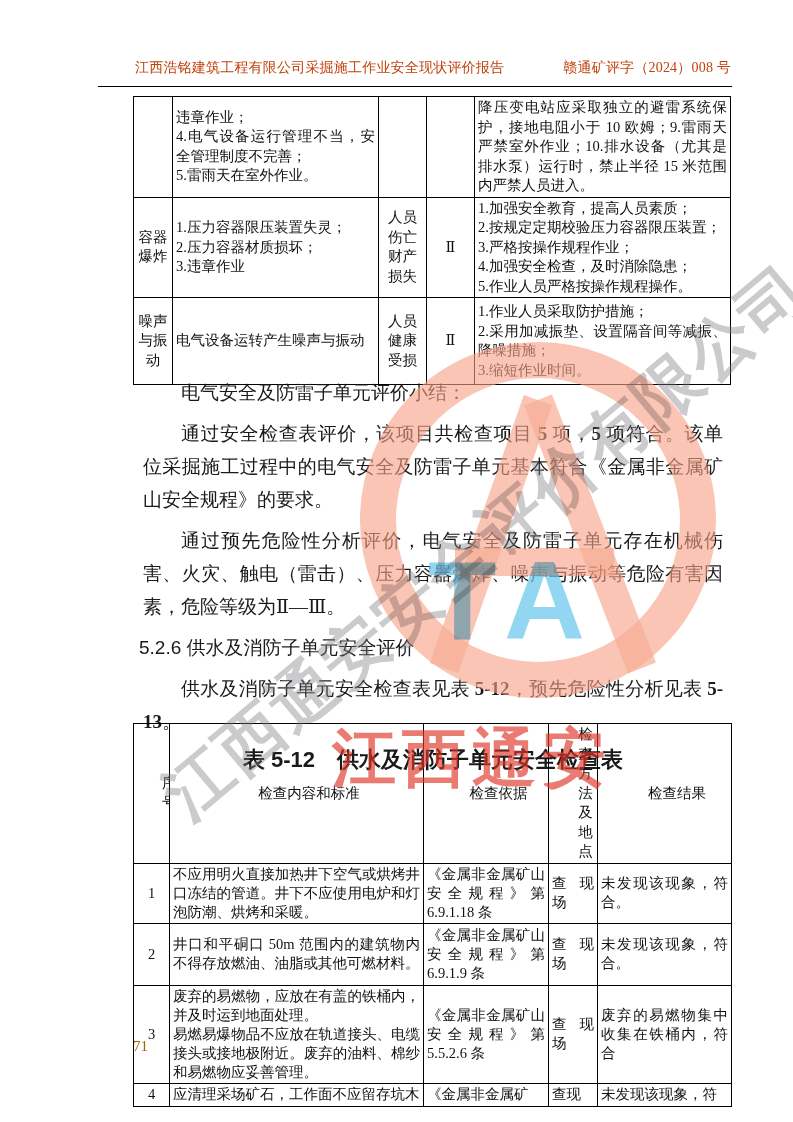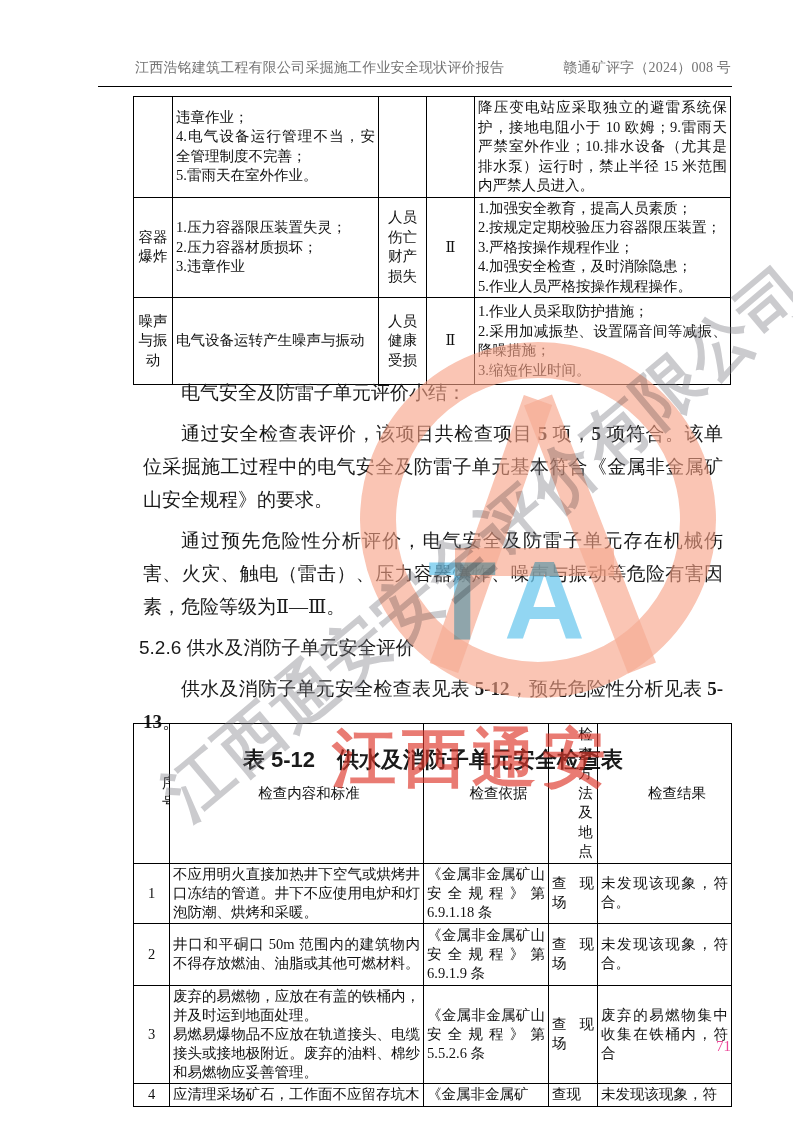--- a/index.html
+++ b/index.html
@@ -5,21 +5,21 @@
   html,body{margin:0;padding:0;}
   body{
     width:793px;height:1122px;position:relative;background:#ffffff;
     font-family:"Liberation Serif","DejaVu Serif",serif;color:#1a1a1a;
     overflow:hidden;
   }
   .abs{position:absolute;}
   
   .pg-header{
     left:135px;top:59px;width:596px;display:flex;justify-content:space-between;
-    font-size:14px;color:#737373;letter-spacing:0.2px;
+    font-size:14px;color:#c2410c;letter-spacing:0.2px;
   }
   .pg-header-rule{left:98px;top:86px;width:634px;height:0;border-top:1px solid #000;}
   
   table{border-collapse:collapse;table-layout:fixed;}
   td,th{border:1px solid #000;font-weight:normal;padding:1px 3px;
         font-size:14.5px;line-height:19.5px;color:#111;overflow:hidden;}
   .t1{left:133px;top:96px;width:597px;border-radius:20px;}
   .t2{left:133px;top:723px;width:598px;}
   .t2 td{line-height:19px;}
   .center{text-align:center;vertical-align:middle;}
@@ -30,21 +30,21 @@
   
   .bodyblock{left:135px;top:368px;width:596px;}
   .para{font-size:19px;line-height:33px;text-align:justify;text-justify:inter-ideograph;
         text-indent:38px;margin:8px;}
   .para b{font-family:"Liberation Serif","DejaVu Serif",serif;}
   .sec-heading{font-family:"Liberation Sans","DejaVu Sans",sans-serif;font-weight:normal;
         font-size:19px;line-height:33px;margin:4px;text-indent:0;}
   .tbl-caption{font-family:"Liberation Sans","DejaVu Sans",sans-serif;font-weight:bold;
         font-size:22px;line-height:28px;text-align:center;margin:0;}
   
-  .pg-footer{left:133px;top:1038px;width:598px;text-align:right;font-size:15px;color:#ec4899;}
+  .pg-footer{left:133px;top:1038px;width:598px;text-align:left;font-size:15px;color:#a16207;}
   
   .wm{left:0;top:0;width:793px;height:1122px;pointer-events:none;z-index:10;}
   .wm-gray{
     left:145px;top:770px;transform:rotate(-40deg);transform-origin:0 0;
     font-size:66px;letter-spacing:2px;white-space:nowrap;
     color:rgba(125,125,132,0.40);mix-blend-mode:multiply;
     font-family:"Liberation Serif","DejaVu Serif",serif;font-weight:bold;
   }
   .wm-seal{left:356px;top:338px;mix-blend-mode:multiply;opacity:0.85;}
   .wm-blue{

